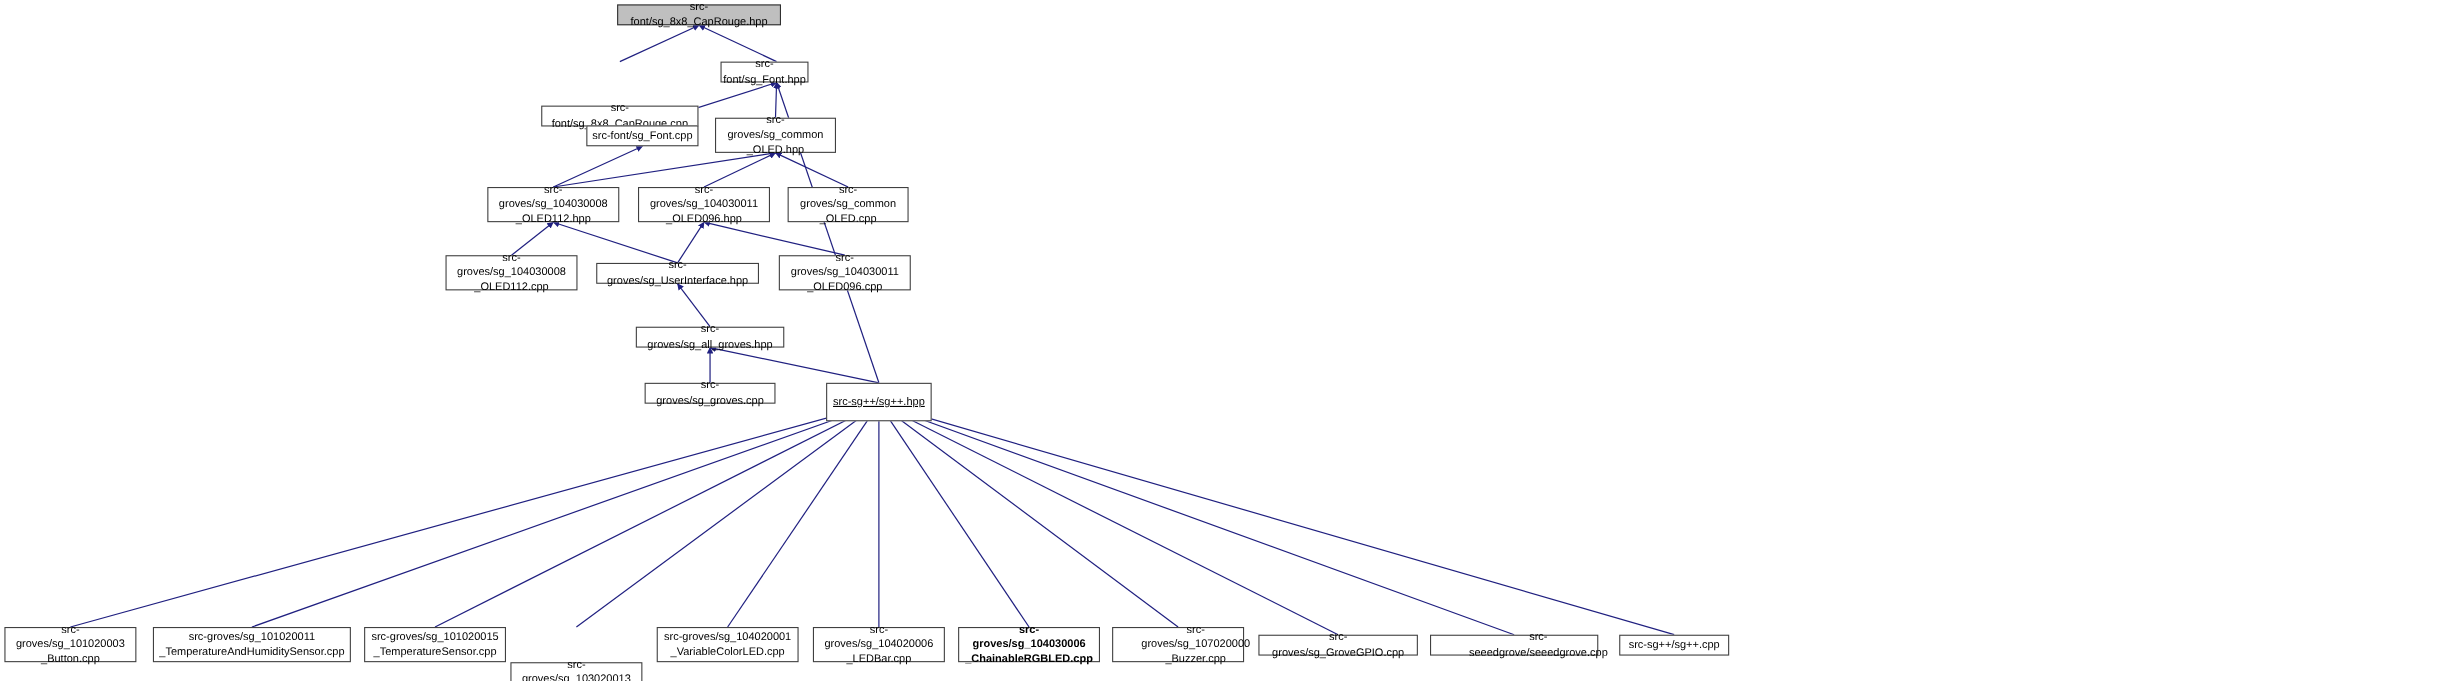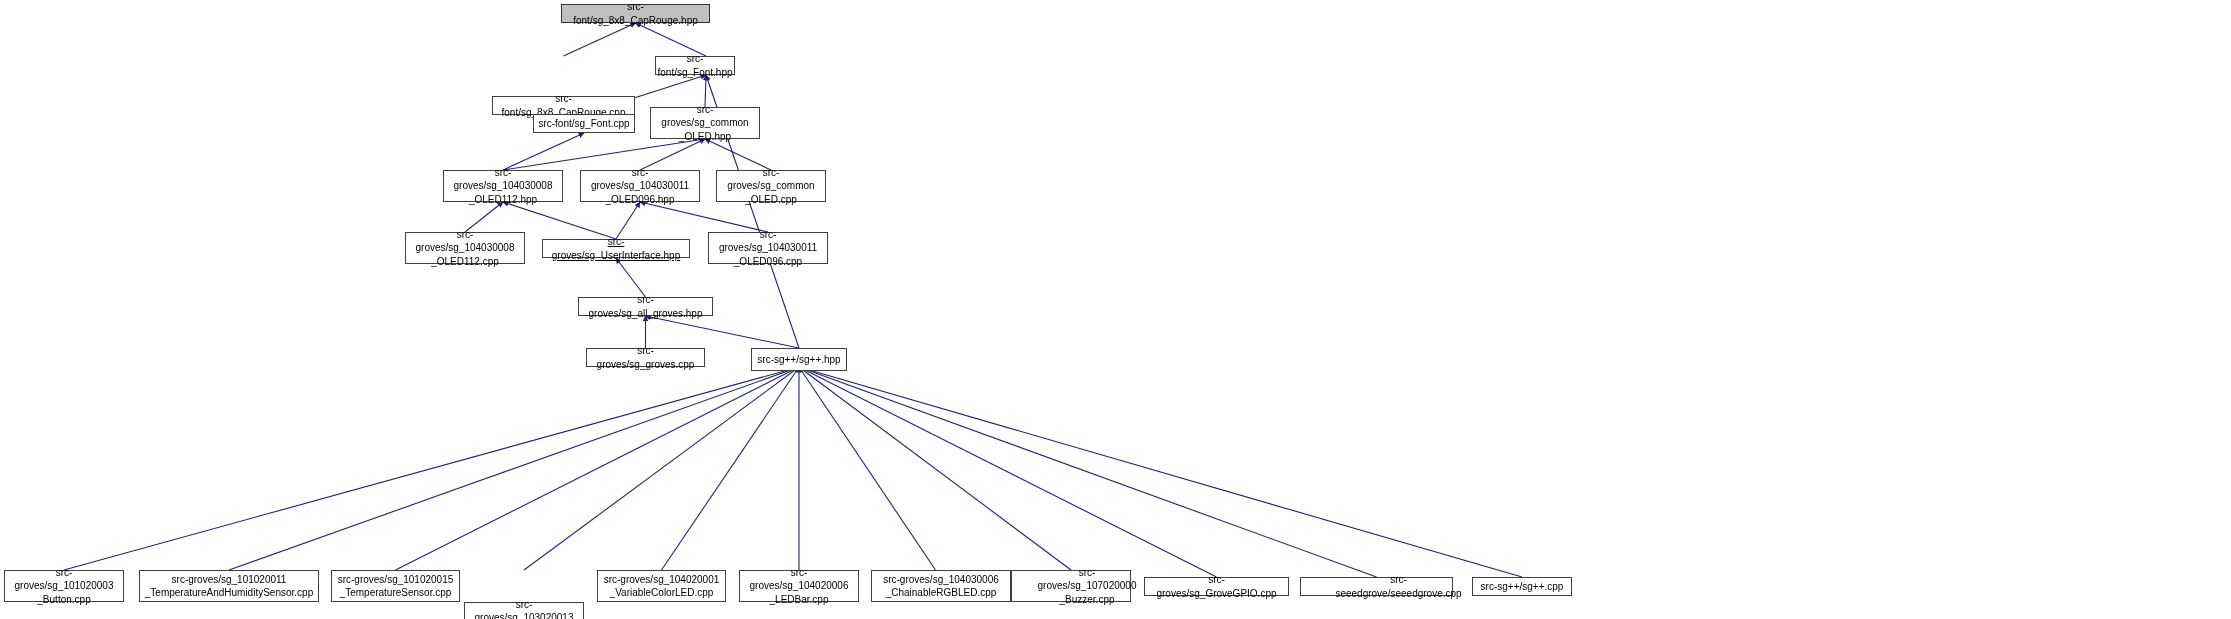--- a/index.html
+++ b/index.html
@@ -88,39 +88,39 @@
       <div class="node" style="left: 650px; top: 107px; width: 110px; height: 32px;">src-groves/sg_common
 _OLED.hpp</div>
       <div class="node" style="left: 443px; top: 170px; width: 120px; height: 32px;">src-groves/sg_104030008
 _OLED112.hpp</div>
       <div class="node" style="left: 580px; top: 170px; width: 120px; height: 32px;">src-groves/sg_104030011
 _OLED096.hpp</div>
       <div class="node" style="left: 716px; top: 170px; width: 110px; height: 32px;">src-groves/sg_common
 _OLED.cpp</div>
       <div class="node" style="left: 405px; top: 232px; width: 120px; height: 32px;">src-groves/sg_104030008
 _OLED112.cpp</div>
-      <div class="node" style="left: 542px; top: 239px; width: 148px; height: 19px; text-decoration: underline;">src-groves/sg_UserInterface.hpp</div>
+      <div class="node" style="left: 542px; top: 239px; width: 148px; height: 19px;">src-groves/sg_UserInterface.hpp</div>
       <div class="node" style="left: 708px; top: 232px; width: 120px; height: 32px;">src-groves/sg_104030011
 _OLED096.cpp</div>
       <div class="node" style="left: 578px; top: 297px; width: 135px; height: 19px;">src-groves/sg_all_groves.hpp</div>
       <div class="node" style="left: 586px; top: 348px; width: 119px; height: 19px;">src-groves/sg_groves.cpp</div>
-      <div class="node" style="left: 751px; top: 348px; width: 96px; height: 23px;">src-sg++/sg++.hpp</div>
+      <div class="node" style="left: 751px; top: 348px; width: 96px; height: 35px; text-decoration: underline;">src-sg++/sg++.hpp</div>
       <div class="node" style="left: 4px; top: 570px; width: 120px; height: 32px;">src-groves/sg_101020003
 _Button.cpp</div>
       <div class="node" style="left: 139px; top: 570px; width: 180px; height: 32px;">src-groves/sg_101020011
 _TemperatureAndHumiditySensor.cpp</div>
       <div class="node" style="left: 331px; top: 570px; width: 129px; height: 32px;">src-groves/sg_101020015
 _TemperatureSensor.cpp</div>
       <div class="node" style="left: 464px; top: 602px; width: 120px; height: 32px;">src-groves/sg_103020013
 _I2CADC.cpp</div>
       <div class="node" style="left: 597px; top: 570px; width: 129px; height: 32px;">src-groves/sg_104020001
 _VariableColorLED.cpp</div>
       <div class="node" style="left: 739px; top: 570px; width: 120px; height: 32px;">src-groves/sg_104020006
 _LEDBar.cpp</div>
-      <div class="node" style="left: 871px; top: 570px; width: 140px; height: 32px;">src-groves/sg_104030006
+      <div class="node" style="left: 871px; top: 570px; width: 129px; height: 32px; font-weight: bold;">src-groves/sg_104030006
 _ChainableRGBLED.cpp</div>
       <div class="node" style="left: 1011px; top: 570px; width: 120px; height: 32px; padding-left: 36px;">src-groves/sg_107020000
 _Buzzer.cpp</div>
       <div class="node" style="left: 1144px; top: 577px; width: 145px; height: 19px;">src-groves/sg_GroveGPIO.cpp</div>
       <div class="node" style="left: 1300px; top: 577px; width: 153px; height: 19px; padding-left: 48px;">src-seeedgrove/seeedgrove.cpp</div>
       <div class="node" style="left: 1472px; top: 577px; width: 100px; height: 19px;">src-sg++/sg++.cpp</div>
     </div>
 </div>
 
 </body></html>

